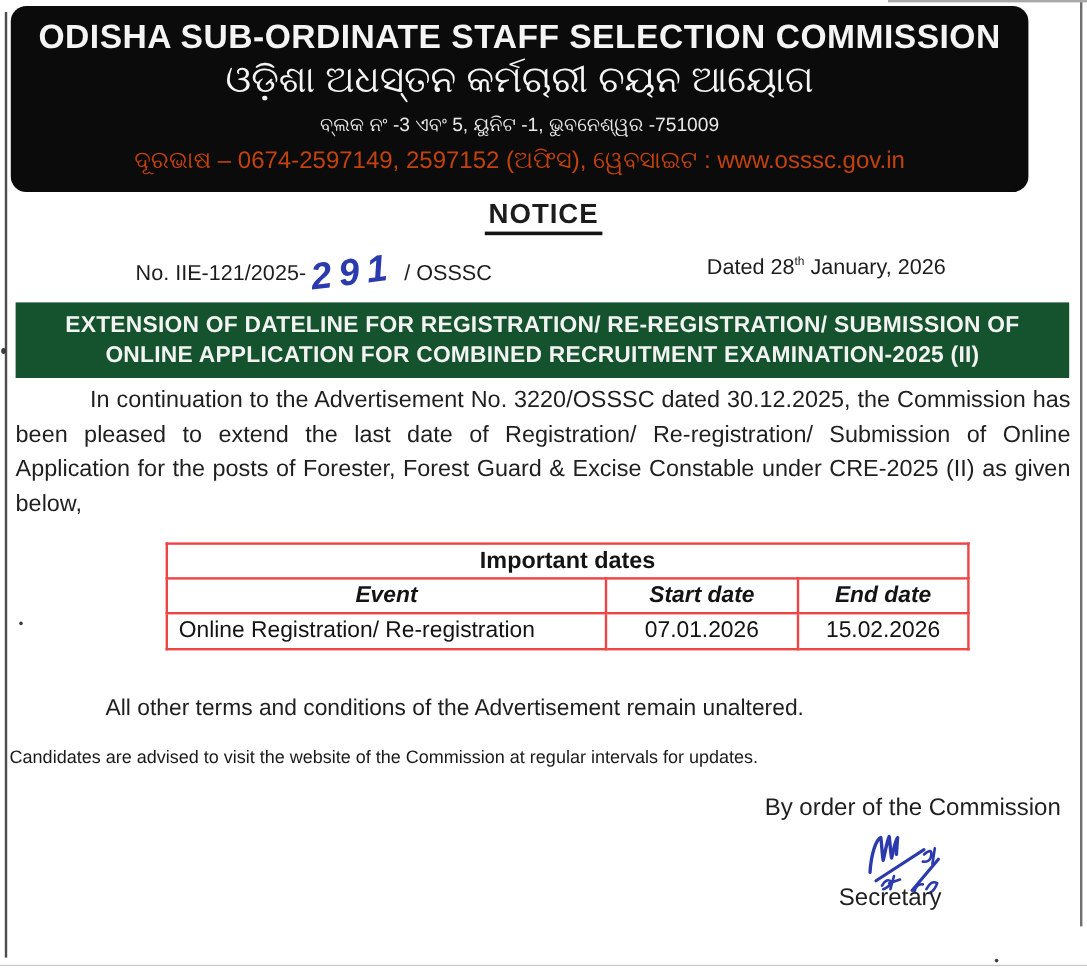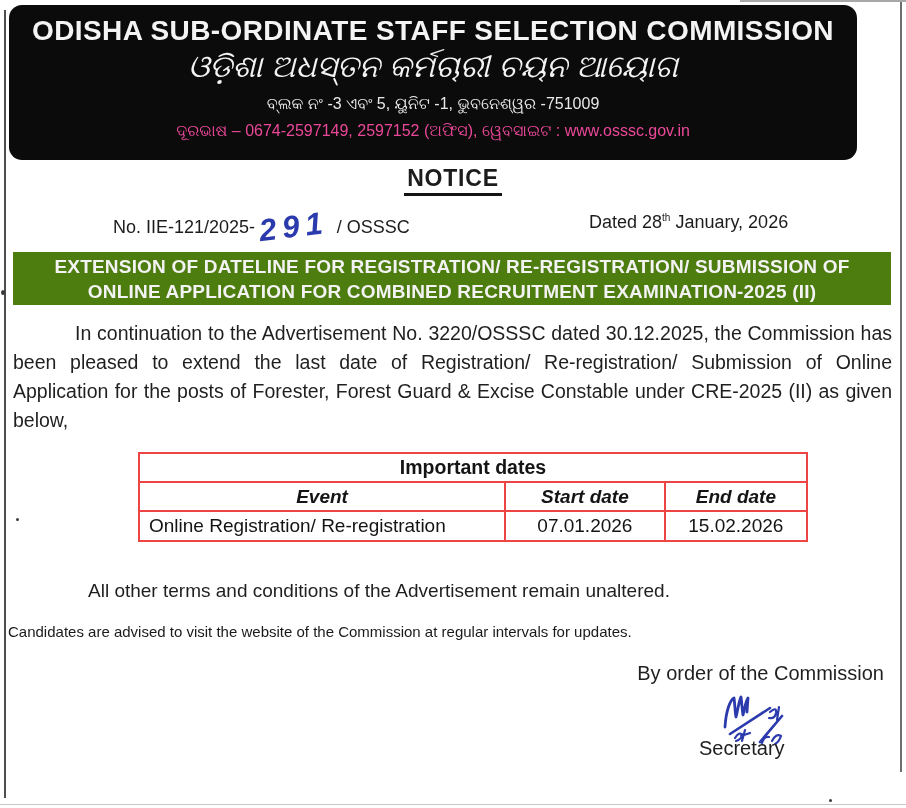--- a/index.html
+++ b/index.html
@@ -13,45 +13,45 @@
   .edge-bottom{ position:absolute; left:0;    top:804px; width:906px; height:1px; background:#c8c8c8; }
   .edge-top   { position:absolute; left:740px; top:0;   width:166px; height:2px; background:#a8a8a8; }
   .speck { position:absolute; background:#3a3a3a; border-radius:50%; }
 
   
   .letterhead {
     position:absolute; left:9px; top:5px; width:848px; height:155px;
     background:#0b0b0b; color:#f4f4f4; text-align:center; overflow:hidden;border-radius:13px;
   }
   .lh-en   { margin-top:10px; font-size:28px; font-weight:bold; letter-spacing:0.4px; }
-  .lh-od   { margin-top:3px;  font-size:31px; line-height:34px;font-style:italic; }
+  .lh-od   { margin-top:3px;  font-size:31px; line-height:34px; }
   .lh-addr { margin-top:11px; font-size:16px; color:#e8e8e8; }
-  .lh-tel  { margin-top:9px;  font-size:16px; color:#ec4899; }
+  .lh-tel  { margin-top:9px;  font-size:20px; color:#c2410c; }
 
   
   .notice-wrap { position:absolute; left:0; top:165px; width:906px; text-align:center; }
   .notice-title {
     display:inline-block; font-size:23px; font-weight:bold; letter-spacing:0.8px;
     border-bottom:3px solid #141414; padding:0 3px 1px 3px;
   }
 
   
   .ref-line  { position:absolute; left:113px; top:205px; font-size:18px; white-space:nowrap; }
   .ink-number {
     display:inline-block; font-style:italic; font-weight:bold; color:#2b3aad;
     font-size:31px; letter-spacing:6px; transform:rotate(-7deg);
     position:relative; top:4px; margin:0 8px 0 4px;
   }
   .date-line { position:absolute; left:589px; top:212px; font-size:18px; white-space:nowrap; }
   .sup { vertical-align:super; font-size:10px; }
 
   
   .subject-banner {
-    position:absolute; left:13px; top:252px; width:878px; height:53px;
-    background:#4d7c0f; color:#f3f3f3; font-weight:bold; font-size:19px;
+    position:absolute; left:13px; top:252px; width:878px; height:63px;
+    background:#14532d; color:#f3f3f3; font-weight:bold; font-size:19px;
     line-height:25px; text-align:center; display:flex; flex-direction:column; justify-content:center;
     letter-spacing:0.2px;
   }
 
   
   .body-para {
     position:absolute; left:13px; top:319px; width:879px;
     font-size:19.5px; line-height:29px; text-align:justify; text-indent:62px; color:#1f1f1f;
   }
 

